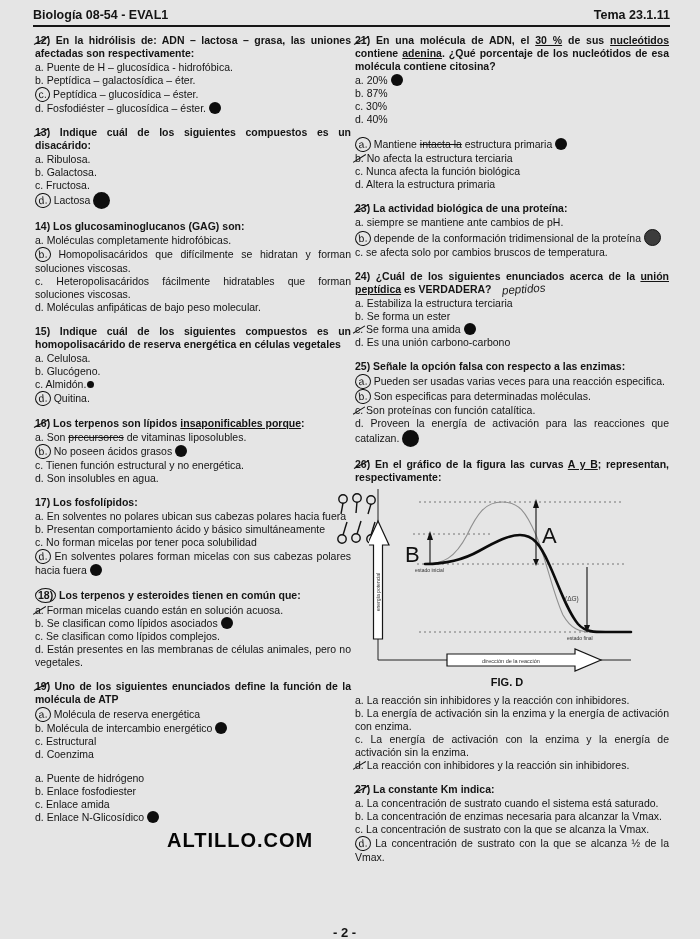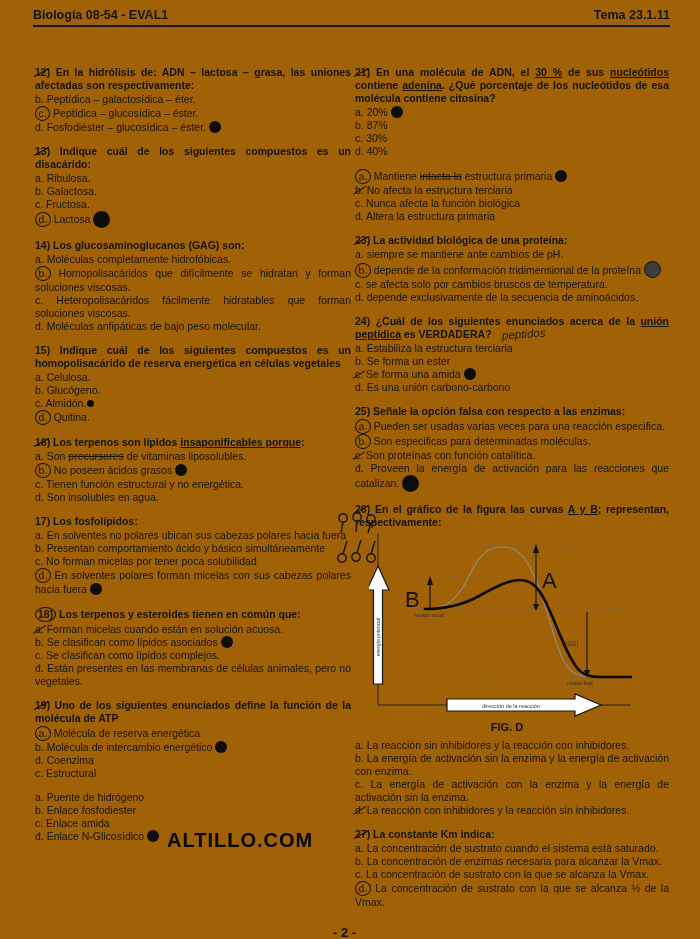--- a/index.html
+++ b/index.html
@@ -1,20 +1,20 @@
 <!DOCTYPE html>
 <html><head>
 <meta charset="utf-8">
 <style>
   html,body{margin:0;padding:0;background:#ffffff;}
-  .page{position:relative;width:700px;height:939px;background:#a16207;overflow:hidden;
+  .page{position:relative;width:700px;height:939px;background:#e5e5e5;overflow:hidden;
         font-family:"Liberation Sans",sans-serif;color:#141414;}
   .header{position:absolute;left:33px;right:30px;top:8px;display:flex;justify-content:space-between;
           font-weight:bold;font-size:12.5px;border-bottom:2.5px solid #161616;padding-bottom:3px;}
-  .col{position:absolute;top:34px;font-size:10.5px;line-height:13px;text-align:justify;margin-top:32px;}
+  .col{position:absolute;top:34px;font-size:10.5px;line-height:13px;text-align:justify;}
   .col-left{left:35px;width:316px;}
   .col-right{left:355px;width:314px;}
   .q{margin-bottom:11px;position:relative;}
   .stem{font-weight:bold;margin:0 0 1px 0;}
   .opt{margin:0;}
   .qnum{position:relative;display:inline-block;}
   .qnum.struck::after{content:"";position:absolute;left:-2px;right:0;top:46%;
         border-top:1.7px solid #111;transform:rotate(-28deg);}
   .qnum.circled{border:1.6px solid #111;border-radius:50%;padding:0 2px;}
   .letter{display:inline-block;position:relative;}
@@ -52,20 +52,21 @@
 <body>
 
 <div class="page">
   <div class="header">
     <span>Biología 08-54 -  EVAL1</span>
     <span>Tema 23.1.11</span>
   </div>
   <div class="col col-left" id="col-left">
       <div class="q">
         <p class="stem"><span class="qnum struck">12)</span> <span>En la hidrólisis de: ADN – lactosa – grasa, las uniones afectadas son respectivamente:</span></p>
+        <p class="opt"><span class="letter">a.</span> <span>Puente de H – glucosídica - hidrofóbica.</span></p>
         <p class="opt"><span class="letter">b.</span> <span>Peptídica – galactosídica – éter.</span></p>
         <p class="opt"><span class="letter circled">c.</span> <span>Peptídica – glucosídica – éster.</span></p>
         <p class="opt"><span class="letter">d.</span> <span>Fosfodiéster – glucosídica – éster.</span><span class="dot dot"></span></p>
       </div>
       <div class="q">
         <p class="stem"><span class="qnum struck">13)</span> <span>Indique cuál de los siguientes compuestos es un disacárido:</span></p>
         <p class="opt"><span class="letter">a.</span> <span>Ribulosa.</span></p>
         <p class="opt"><span class="letter">b.</span> <span>Galactosa.</span></p>
         <p class="opt"><span class="letter">c.</span> <span>Fructosa.</span></p>
         <p class="opt"><span class="letter circled">d.</span> <span>Lactosa</span><span class="dot bigdot"></span></p>
@@ -118,22 +119,22 @@
         <p class="stem"><span class="qnum circled">18)</span> <span>Los terpenos y esteroides tienen en común que:</span></p>
         <p class="opt"><span class="letter struckl">a.</span> <span>Forman micelas cuando están en solución acuosa.</span></p>
         <p class="opt"><span class="letter">b.</span> <span>Se clasifican como lípidos asociados</span><span class="dot dot"></span></p>
         <p class="opt"><span class="letter">c.</span> <span>Se clasifican como lípidos complejos.</span></p>
         <p class="opt"><span class="letter">d.</span> <span>Están presentes en las membranas de células animales, pero no vegetales.</span></p>
       </div>
       <div class="q">
         <p class="stem"><span class="qnum struck">19)</span> <span>Uno de los siguientes enunciados define la función de la molécula de ATP</span></p>
         <p class="opt"><span class="letter circled">a.</span> <span>Molécula de reserva energética</span></p>
         <p class="opt"><span class="letter">b.</span> <span>Molécula de intercambio energético</span><span class="dot dot"></span></p>
+        <p class="opt"><span class="letter">c.</span> <span>Estructural</span></p>
         <p class="opt"><span class="letter">d.</span> <span>Coenzima</span></p>
-        <p class="opt"><span class="letter">c.</span> <span>Estructural</span></p>
       </div>
       <div class="q">
         <p class="opt"><span class="letter">a.</span> <span>Puente de hidrógeno</span></p>
         <p class="opt"><span class="letter">b.</span> <span>Enlace fosfodiester</span></p>
         <p class="opt"><span class="letter">c.</span> <span>Enlace amida</span></p>
         <p class="opt"><span class="letter">d.</span> <span>Enlace N-Glicosídico</span><span class="dot dot"></span></p>
       </div>
     </div>
   <div class="col col-right" id="col-right">
       <div class="q">
@@ -147,21 +148,20 @@
         <p class="opt"><span class="letter circled">a.</span> <span>Mantiene <s>intacta la</s> estructura primaria</span><span class="dot dot"></span></p>
         <p class="opt"><span class="letter struckl">b.</span> <span>No afecta la estructura terciaria</span></p>
         <p class="opt"><span class="letter">c.</span> <span>Nunca afecta la función biológica</span></p>
         <p class="opt"><span class="letter">d.</span> <span>Altera la estructura primaria</span></p>
       </div>
       <div class="q">
         <p class="stem"><span class="qnum struck">23)</span> <span>La actividad biológica de una proteína:</span></p>
         <p class="opt"><span class="letter">a.</span> <span>siempre se mantiene ante cambios de pH.</span></p>
         <p class="opt"><span class="letter circled">b.</span> <span>depende de la conformación tridimensional de la proteína</span><span class="dot graydot"></span></p>
         <p class="opt"><span class="letter">c.</span> <span>se afecta solo por cambios bruscos de temperatura.</span></p>
-        <p class="opt"><span class="letter">d.</span> <span>depende exclusivamente de la secuencia de aminoácidos.</span></p>
       </div>
       <div class="q">
         <p class="stem"><span class="qnum">24)</span> <span>¿Cuál de los siguientes enunciados acerca de la <u>unión</u> <u>peptídica</u> es VERDADERA?</span><span class="hand">peptidos</span></p>
         <p class="opt"><span class="letter">a.</span> <span>Estabiliza la estructura terciaria</span></p>
         <p class="opt"><span class="letter">b.</span> <span>Se forma un ester</span></p>
         <p class="opt"><span class="letter struckl">c.</span> <span>Se forma una amida</span><span class="dot dot"></span></p>
         <p class="opt"><span class="letter">d.</span> <span>Es una unión carbono-carbono</span></p>
       </div>
       <div class="q">
         <p class="stem"><span class="qnum">25)</span> <span>Señale la opción falsa con respecto a las enzimas:</span></p>

